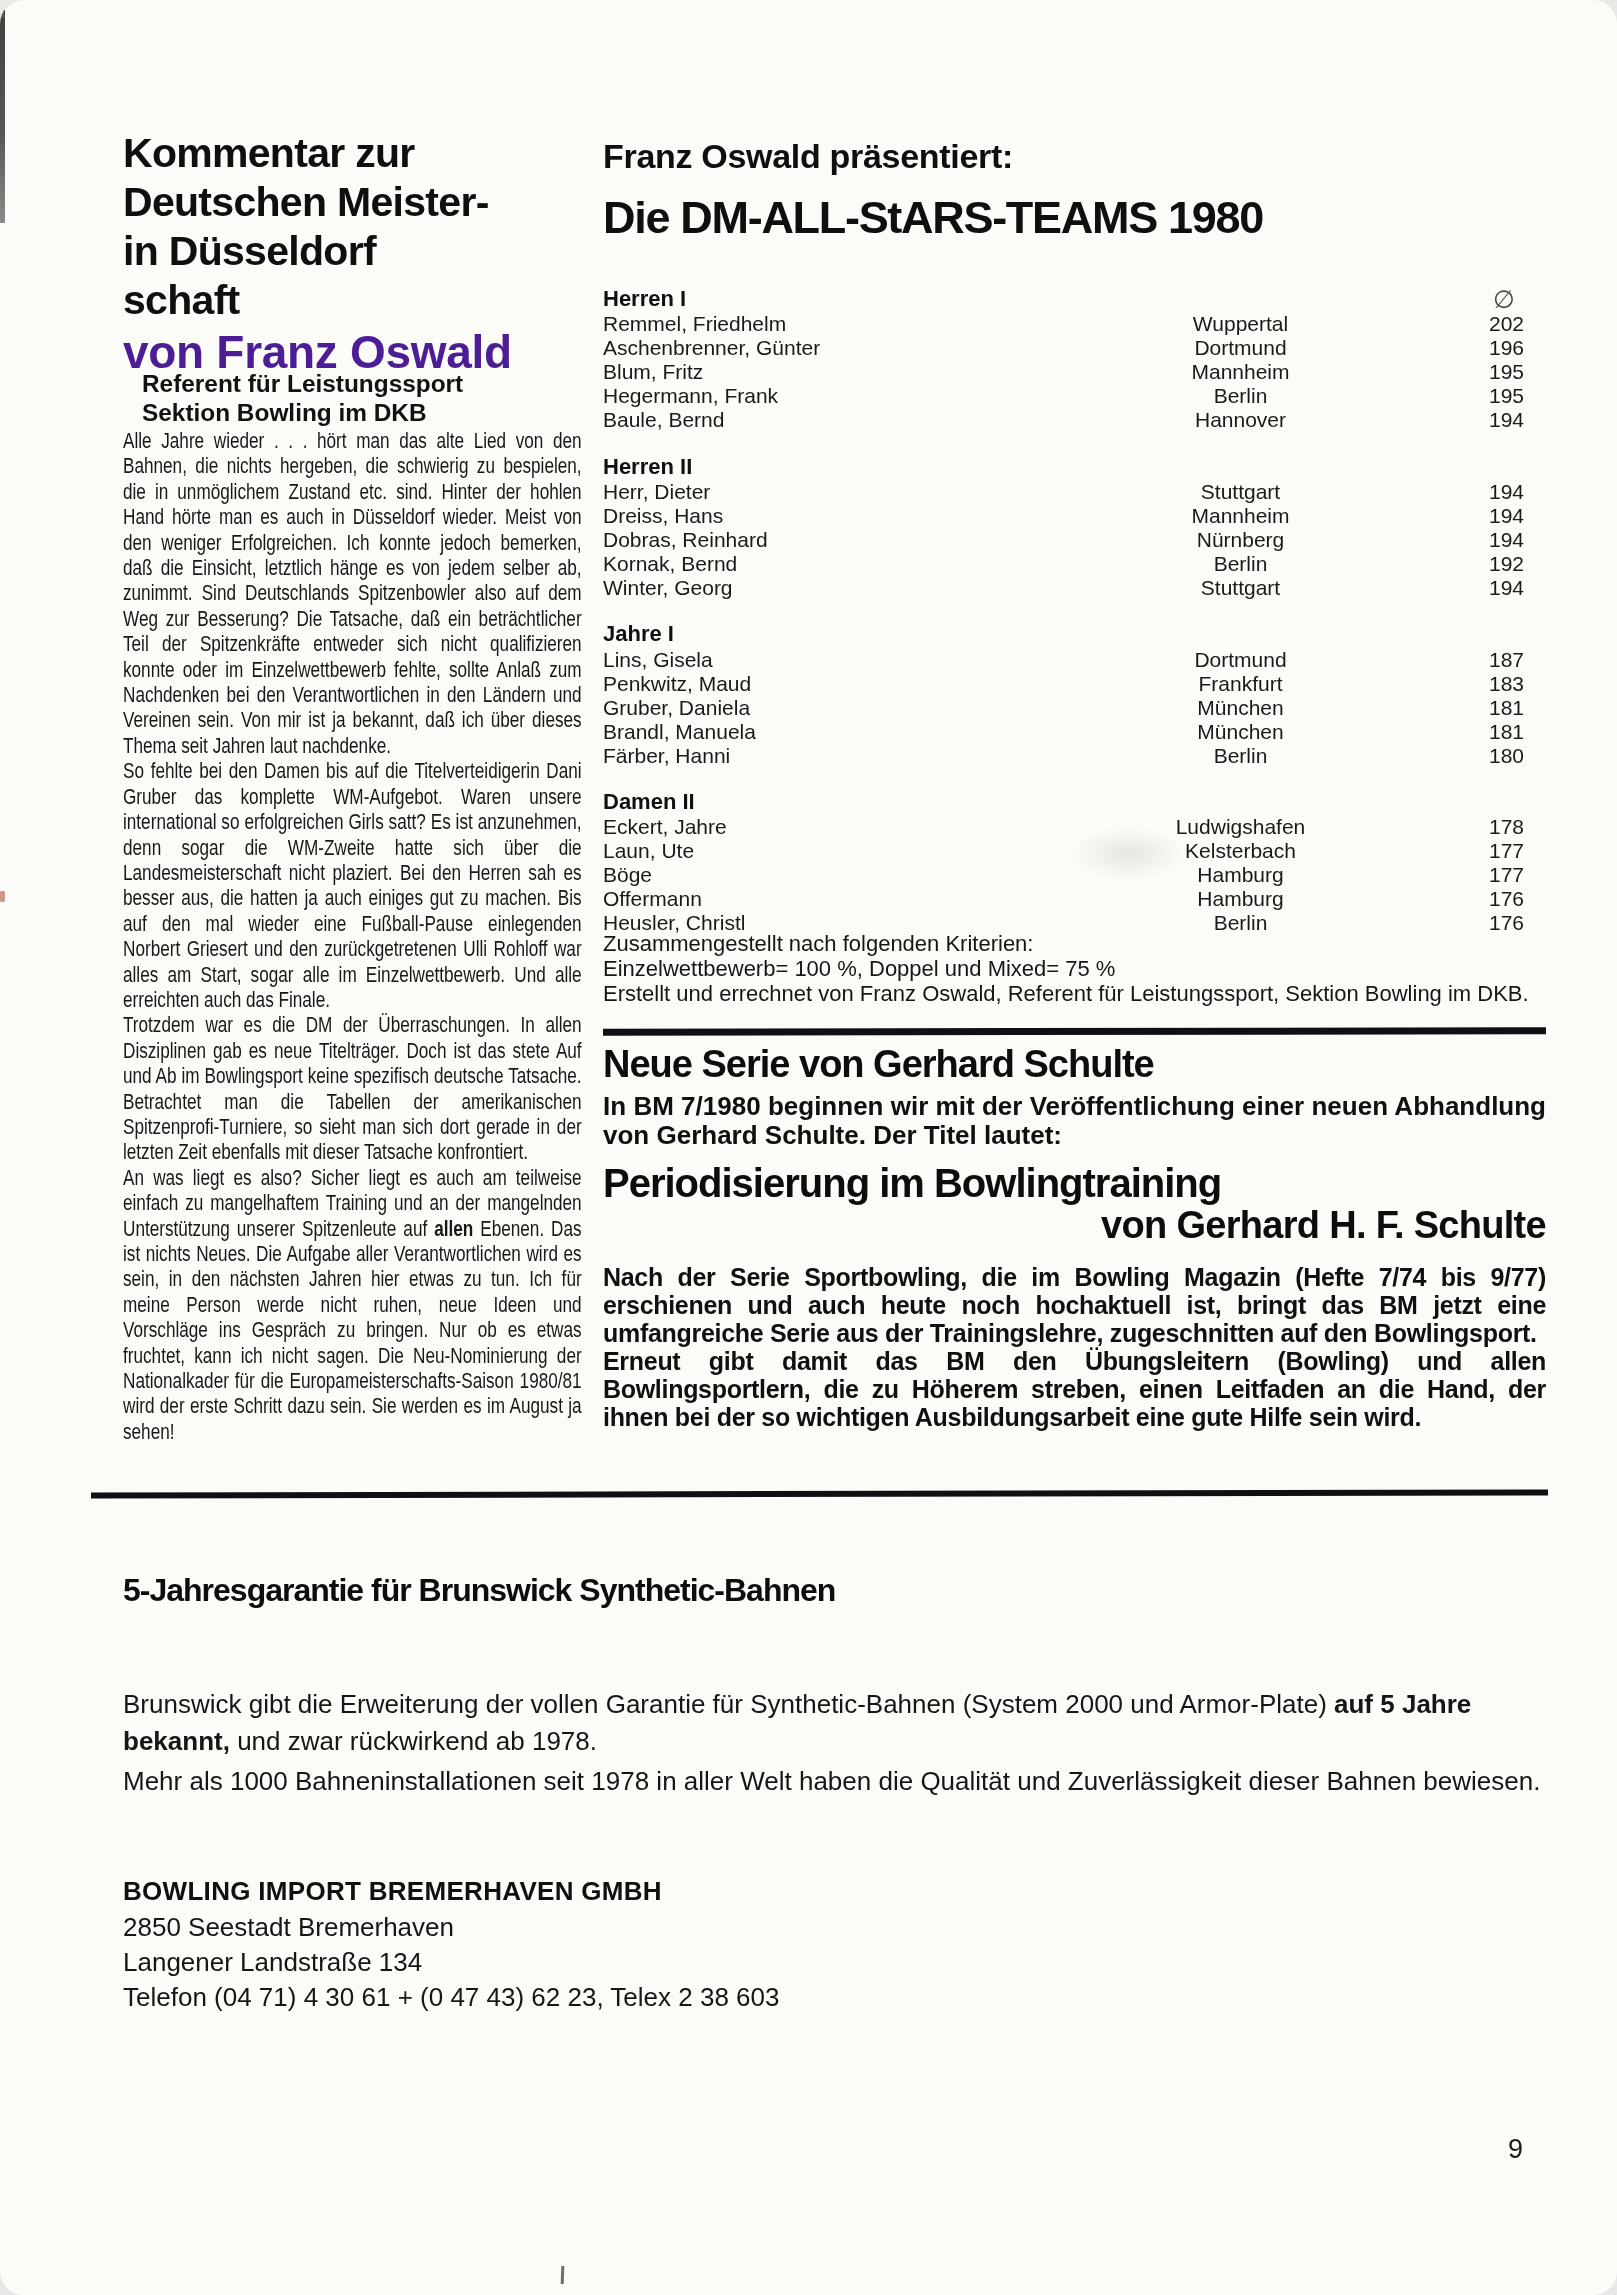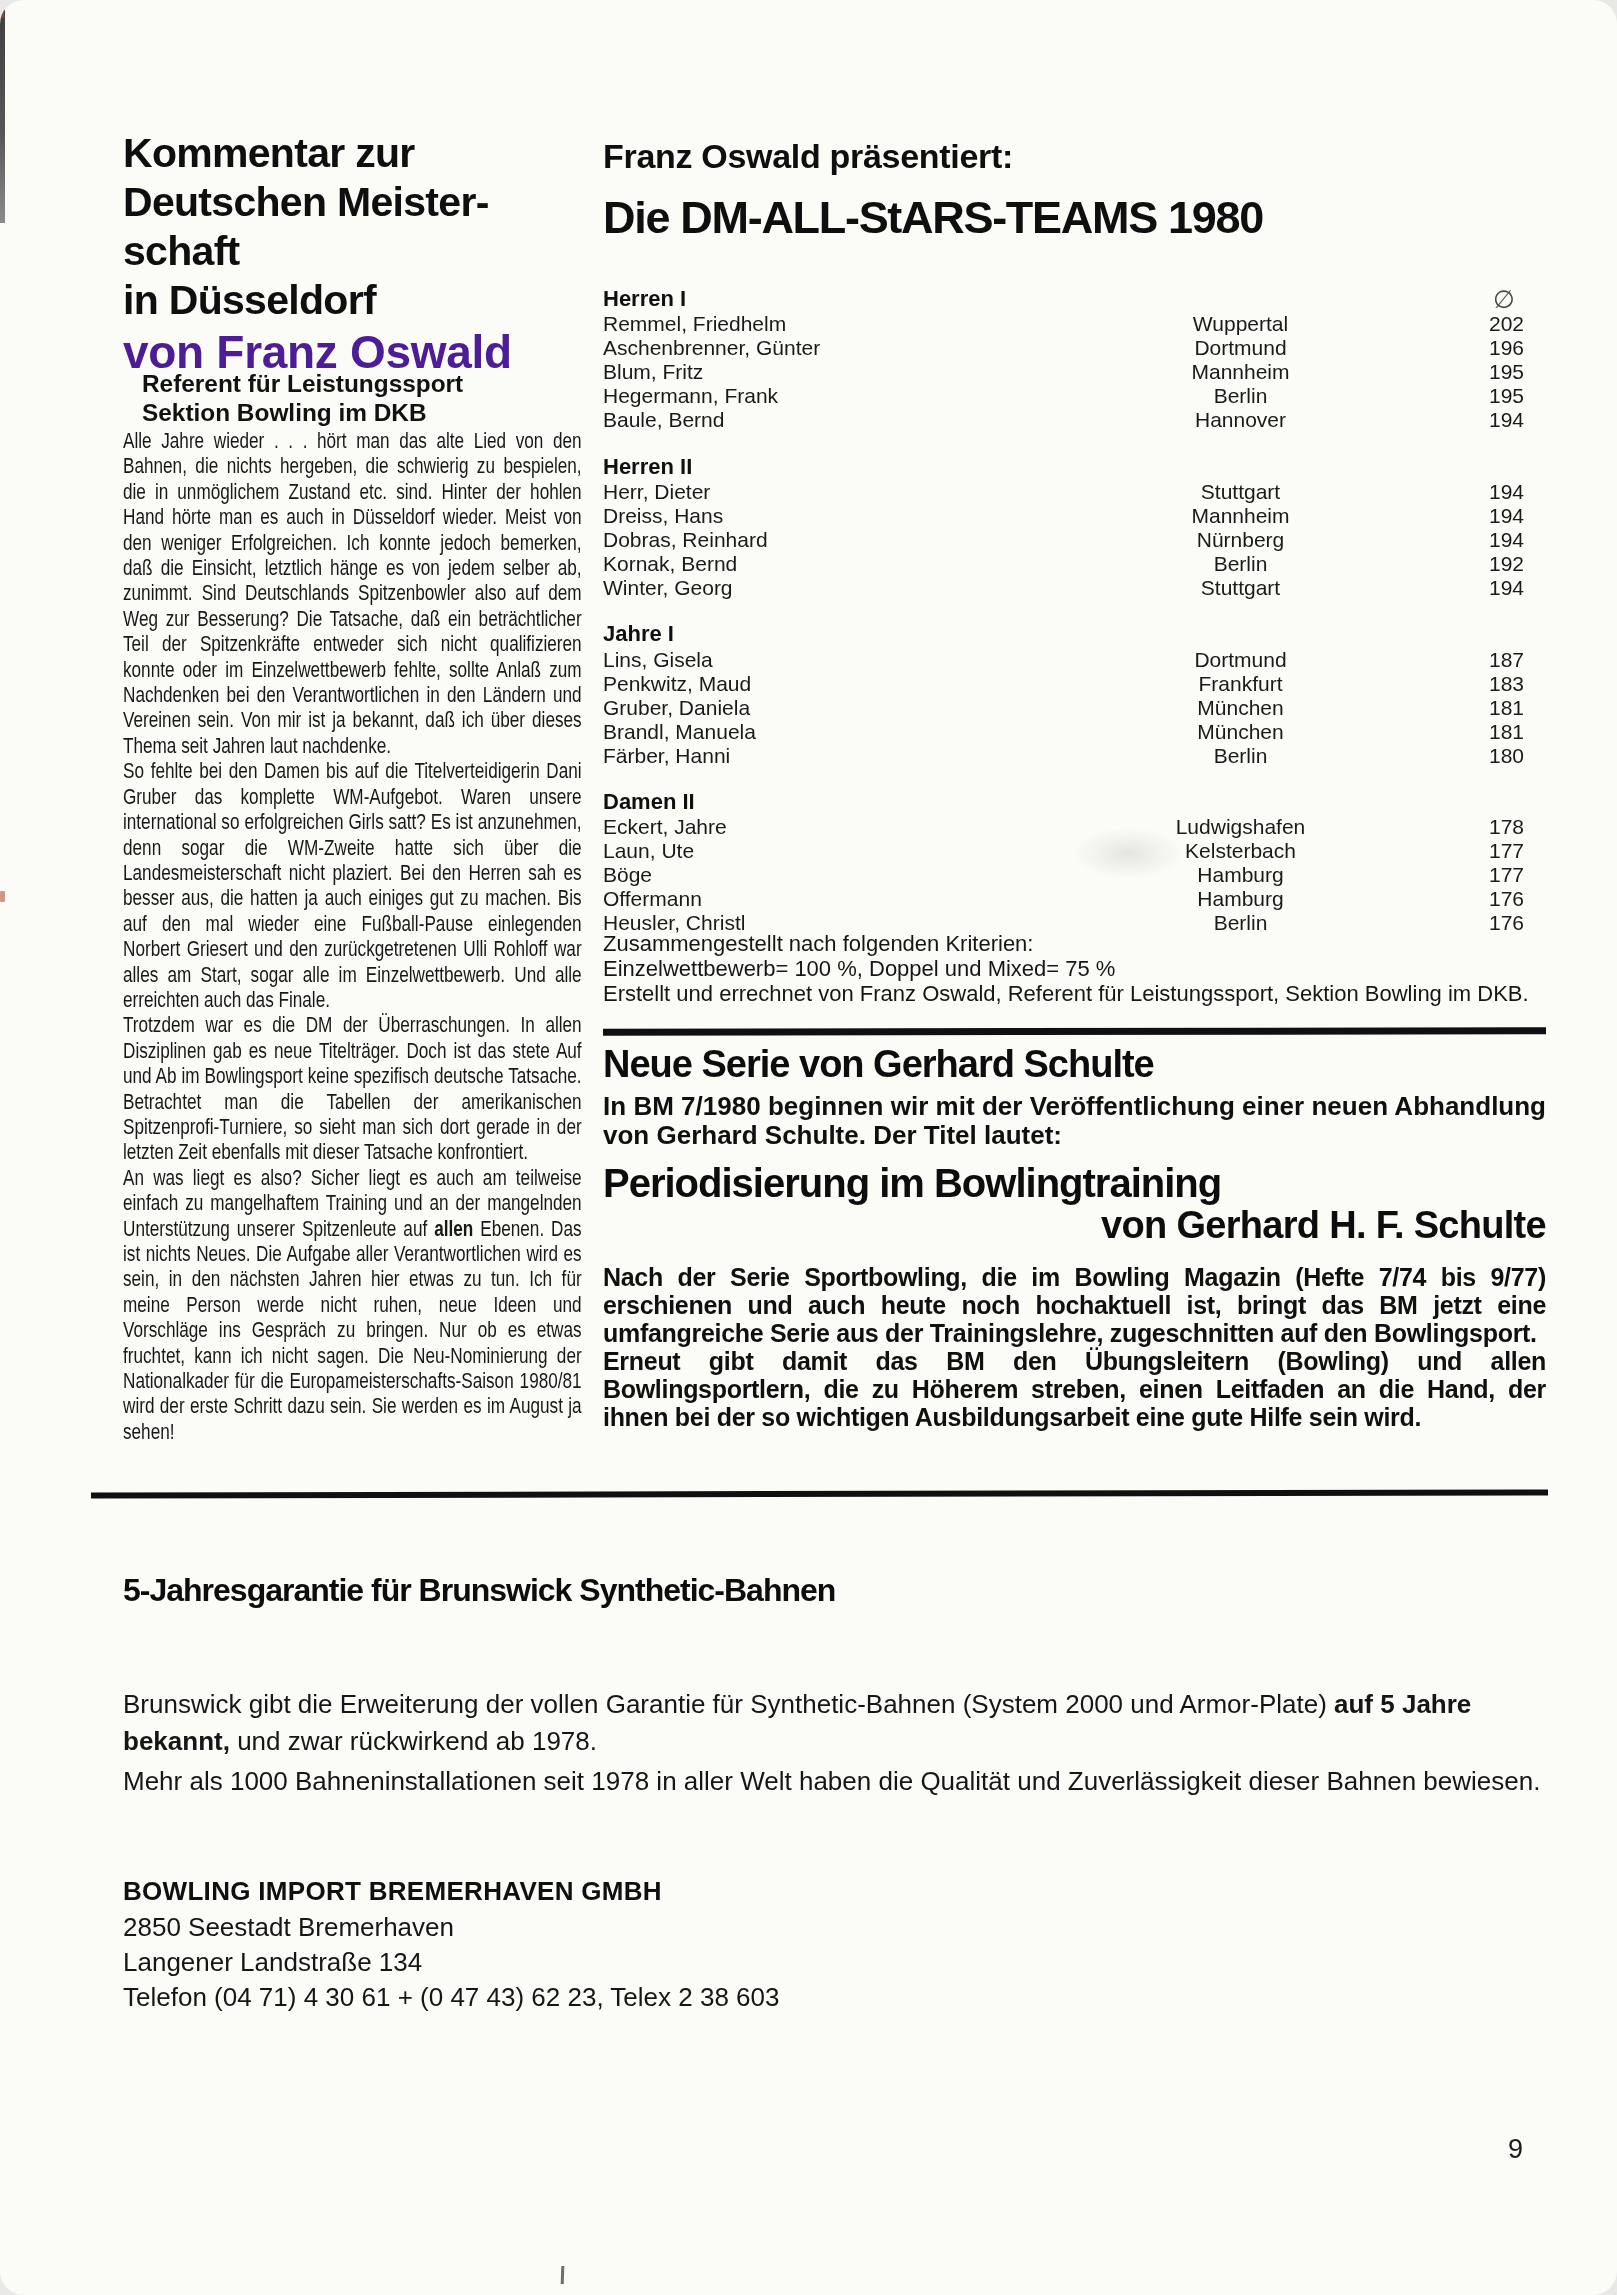--- a/index.html
+++ b/index.html
@@ -126,22 +126,22 @@
 
   <div class="edge-streak"></div>
   <div class="edge-dot-red-top"></div>
   <div class="edge-dot-red-mid"></div>
   <div class="smudge"></div>
   <div class="bottom-tick"></div>
 
   <div class="k-title">
     <div>Kommentar zur</div>
     <div>Deutschen Meister-</div>
+    <div>in Düsseldorf</div>
     <div>schaft</div>
-    <div>in Düsseldorf</div>
   </div>
   <div class="k-byline">von Franz Oswald</div>
   <div class="k-role">
     <div>Referent für Leistungssport</div>
     <div>Sektion Bowling im DKB</div>
   </div>
   <div class="k-body">
     <p>Alle Jahre wieder . . . hört man das alte Lied von den Bahnen, die nichts hergeben, die schwierig zu bespielen, die in unmöglichem Zustand etc. sind. Hinter der hohlen Hand hörte man es auch in Düsseldorf wieder. Meist von den weniger Erfolgreichen. Ich konnte jedoch bemerken, daß die Einsicht, letztlich hänge es von jedem selber ab, zunimmt. Sind Deutschlands Spitzenbowler also auf dem Weg zur Besserung? Die Tatsache, daß ein beträchtlicher Teil der Spitzenkräfte entweder sich nicht qualifizieren konnte oder im Einzelwettbewerb fehlte, sollte Anlaß zum Nachdenken bei den Verantwortlichen in den Ländern und Vereinen sein. Von mir ist ja bekannt, daß ich über dieses Thema seit Jahren laut nachdenke.</p>
     <p>So fehlte bei den Damen bis auf die Titelverteidigerin Dani Gruber das komplette WM-Aufgebot. Waren unsere international so erfolgreichen Girls satt? Es ist anzunehmen, denn sogar die WM-Zweite hatte sich über die Landesmeisterschaft nicht plaziert. Bei den Herren sah es besser aus, die hatten ja auch einiges gut zu machen. Bis auf den mal wieder eine Fußball-Pause einlegenden Norbert Griesert und den zurückgetretenen Ulli Rohloff war alles am Start, sogar alle im Einzelwettbewerb. Und alle erreichten auch das Finale.</p>
     <p>Trotzdem war es die DM der Überraschungen. In allen Disziplinen gab es neue Titelträger. Doch ist das stete Auf und Ab im Bowlingsport keine spezifisch deutsche Tatsache. Betrachtet man die Tabellen der amerikanischen Spitzenprofi-Turniere, so sieht man sich dort gerade in der letzten Zeit ebenfalls mit dieser Tatsache konfrontiert.</p>

